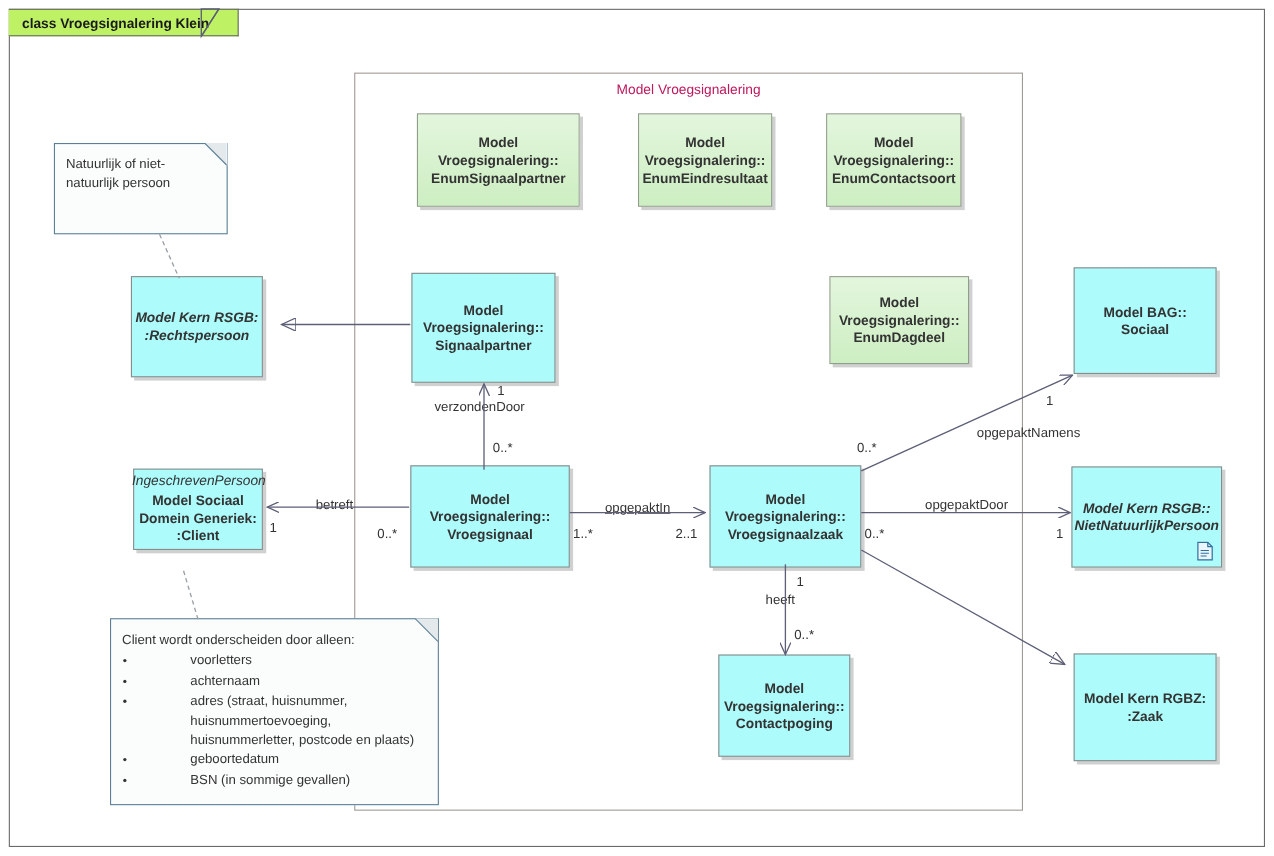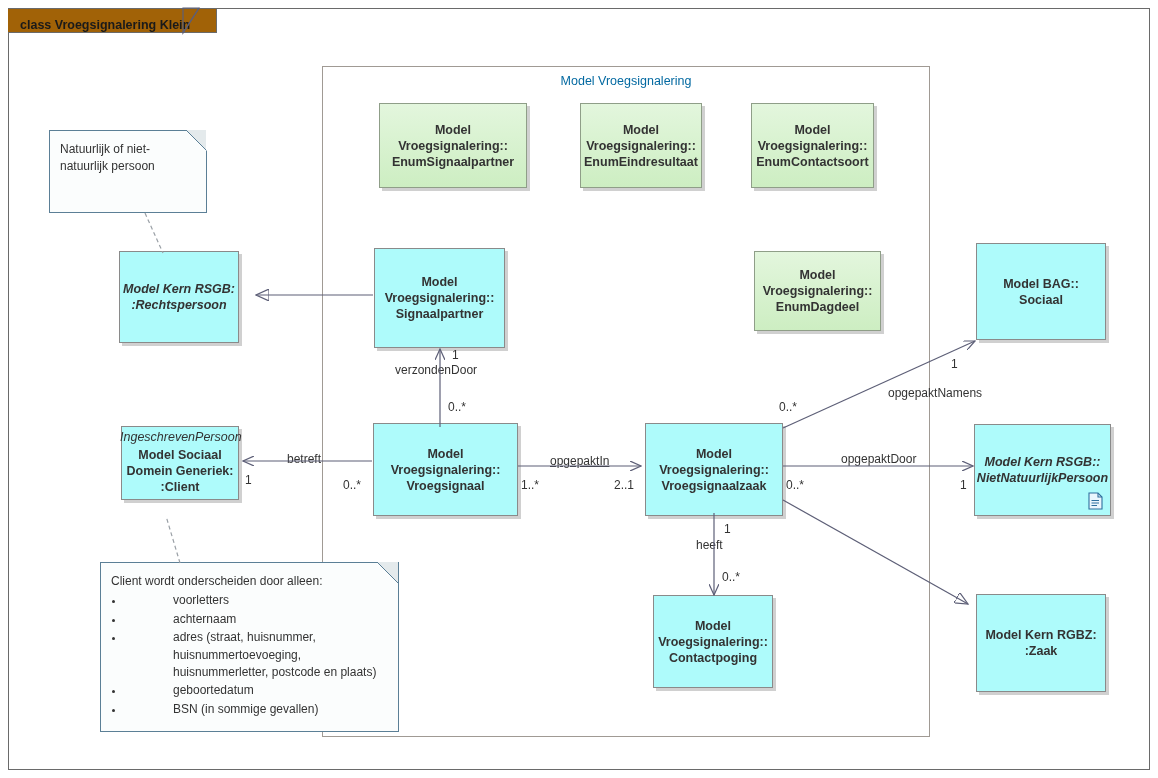--- a/index.html
+++ b/index.html
@@ -1,26 +1,26 @@
 <!DOCTYPE html>
 <html><head>
 <meta charset="utf-8">
 <style>
   html,body{margin:0;padding:0;background:#ffffff;}
   body{font-family:"Liberation Sans", sans-serif;}
   #canvas{position:relative;width:1158px;height:778px;background:#ffffff;overflow:hidden;}
 
   
   .diagram-frame{position:absolute;left:8px;top:8px;width:1142px;height:762px;border:1px solid #6a6a6a;box-sizing:border-box;}
-  .frame-tab{position:absolute;left:8px;top:8px;height:25px;box-sizing:border-box;border:1px solid #6a6a6a;border-left:none;background:#a16207;
-             display:flex;align-items:flex-end;padding:0 26px 0 12px;font-size:12.5px;font-weight:bold;color:#1a1a1a;white-space:nowrap;}
+  .frame-tab{position:absolute;left:8px;top:8px;height:25px;box-sizing:border-box;border:1px solid #6a6a6a;border-left:none;background:#bef264;
+             display:flex;align-items:center;padding:0 26px 0 12px;font-size:12.5px;font-weight:bold;color:#1a1a1a;white-space:nowrap;}
 
   
   .pkg-frame{position:absolute;border:1px solid #a09a94;box-sizing:border-box;background:transparent;}
-  .pkg-title{position:absolute;text-align:center;font-size:12.5px;color:#0369a1;white-space:nowrap;}
+  .pkg-title{position:absolute;text-align:center;font-size:12.5px;color:#be185d;white-space:nowrap;}
 
   
   .cls{position:absolute;box-sizing:border-box;border:1px solid #8a8a8a;
        display:flex;flex-direction:column;align-items:center;justify-content:center;
        text-align:center;font-size:12.5px;font-weight:bold;color:#333333;line-height:1.28;
        box-shadow:3px 3px 0 0 rgba(150,150,150,.45);}
   .cls.blue{background:#aefbfb;border-color:#8a8a8a;}
   .cls.green{background:#d6f0cd;background:linear-gradient(180deg,#e3f6dd 0%,#cdeec2 100%);border-color:#8f9e88;}
   .cls .ln{display:block;}
   .cls.italic{font-style:italic;}

